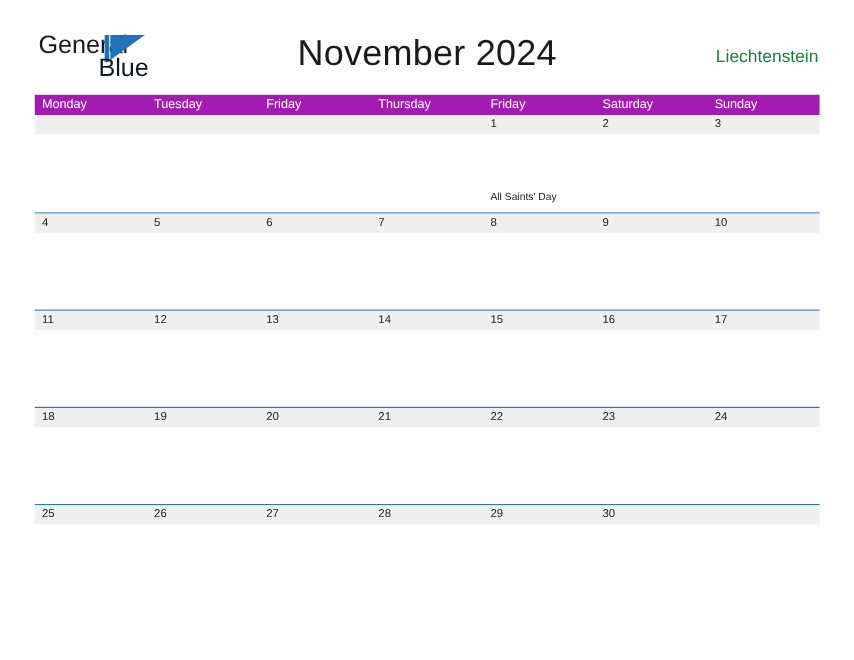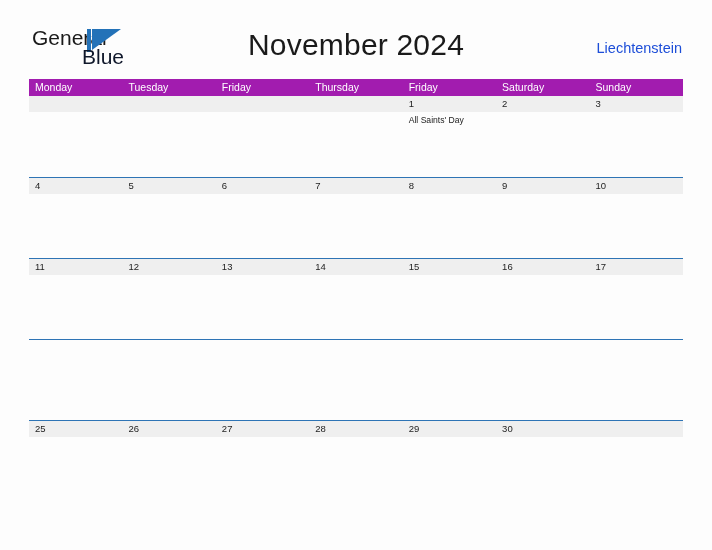--- a/index.html
+++ b/index.html
@@ -71,21 +71,21 @@
     font-weight: normal;
     margin: 0;
     letter-spacing: 0.2px;
   }
 
   .region-name {
     position: absolute;
     right: 30px;
     top: 40px;
     font-size: 14.5px;
-    color: #1d4ed8;
+    color: #15803d;
     font-family: "Liberation Sans", sans-serif;
   }
 
   
   .calendar {
     position: absolute;
     left: 29px;
     top: 79px;
     width: 654px;
   }
@@ -146,20 +146,21 @@
   .events-band {
     display: flex;
     width: 100%;
     height: 64px;
   }
   .event-cell {
     flex: 1 1 0;
     box-sizing: border-box;
     padding-left: 6px;
     padding-top: 3px;
+    margin-top: 44px;
   }
   .event-text {
     font-size: 8.6px;
     color: #1c1c1c;
     line-height: 11px;
     font-family: "Liberation Sans", sans-serif;
     display: block;
   }
 </style>
 </head>
@@ -298,20 +299,43 @@
         <div class="event-cell"></div>
         <div class="event-cell"></div>
         <div class="event-cell"></div>
         <div class="event-cell"></div>
         <div class="event-cell"></div>
         <div class="event-cell"></div>
       </div>
     </div>
 
     <div class="week-row">
+      <div class="day-band">
+        <div class="day-cell">
+            <span class="day-num">18</span>
+          </div>
+        <div class="day-cell">
+            <span class="day-num">19</span>
+          </div>
+        <div class="day-cell">
+            <span class="day-num">20</span>
+          </div>
+        <div class="day-cell">
+            <span class="day-num">21</span>
+          </div>
+        <div class="day-cell">
+            <span class="day-num">22</span>
+          </div>
+        <div class="day-cell">
+            <span class="day-num">23</span>
+          </div>
+        <div class="day-cell">
+            <span class="day-num">24</span>
+          </div>
+      </div>
       <div class="events-band">
         <div class="event-cell"></div>
         <div class="event-cell"></div>
         <div class="event-cell"></div>
         <div class="event-cell"></div>
         <div class="event-cell"></div>
         <div class="event-cell"></div>
         <div class="event-cell"></div>
       </div>
     </div>

